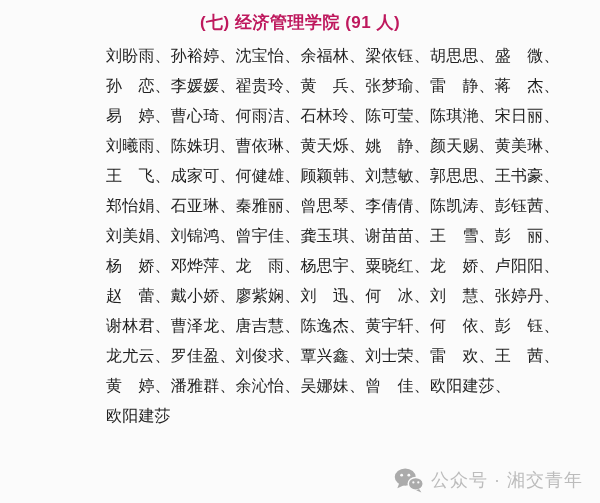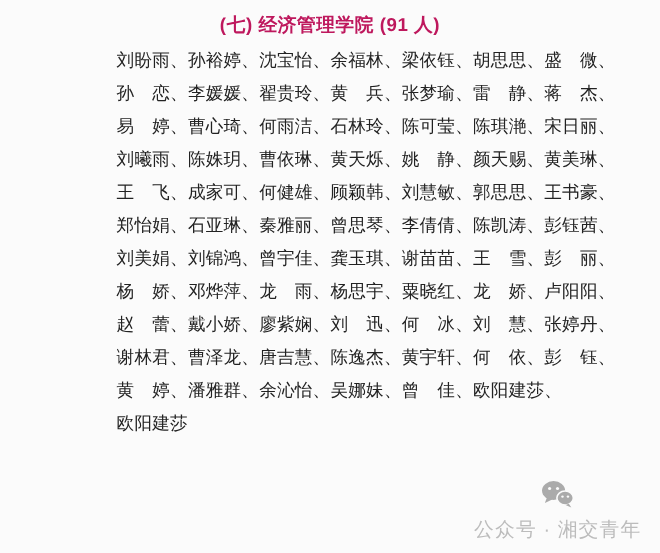--- a/index.html
+++ b/index.html
@@ -41,21 +41,20 @@
     position: absolute;
     right: 17px;
     bottom: 10px;
     display: flex;
     align-items: center;
     gap: 7px;
     color: #bcbcbc;
     font-size: 18px;
     letter-spacing: 1px;
     user-select: none;
-    flex-direction: column;
   }
   .wechat-icon-svg {
     display: block;
   }
 </style>
 </head>
 <body>
 
 <div class="page">
 
@@ -65,20 +64,21 @@
       <div class="roster-line">刘盼雨、孙裕婷、沈宝怡、余福林、梁依钰、胡思思、盛　微、</div>
       <div class="roster-line">孙　恋、李媛媛、翟贵玲、黄　兵、张梦瑜、雷　静、蒋　杰、</div>
       <div class="roster-line">易　婷、曹心琦、何雨洁、石林玲、陈可莹、陈琪滟、宋日丽、</div>
       <div class="roster-line">刘曦雨、陈姝玥、曹依琳、黄天烁、姚　静、颜天赐、黄美琳、</div>
       <div class="roster-line">王　飞、成家可、何健雄、顾颖韩、刘慧敏、郭思思、王书豪、</div>
       <div class="roster-line">郑怡娟、石亚琳、秦雅丽、曾思琴、李倩倩、陈凯涛、彭钰茜、</div>
       <div class="roster-line">刘美娟、刘锦鸿、曾宇佳、龚玉琪、谢苗苗、王　雪、彭　丽、</div>
       <div class="roster-line">杨　娇、邓烨萍、龙　雨、杨思宇、粟晓红、龙　娇、卢阳阳、</div>
       <div class="roster-line">赵　蕾、戴小娇、廖紫娴、刘　迅、何　冰、刘　慧、张婷丹、</div>
       <div class="roster-line">谢林君、曹泽龙、唐吉慧、陈逸杰、黄宇轩、何　依、彭　钰、</div>
+      <div class="roster-line">龙尤云、罗佳盈、刘俊求、覃兴鑫、刘士荣、雷　欢、王　茜、</div>
       <div class="roster-line">黄　婷、潘雅群、余沁怡、吴娜妹、曾　佳、欧阳建莎、</div>
       <div class="roster-line">欧阳建莎</div>
     </div>
 
   <div class="wechat-watermark">
     <span>
       <svg class="wechat-icon-svg" width="30" height="26" viewBox="0 0 40 34" xmlns="http://www.w3.org/2000/svg">
         <ellipse cx="15" cy="13" rx="14" ry="11.5" fill="#ababab"></ellipse>
         <polygon points="7,21 4.5,28 14,23.5" fill="#ababab"></polygon>
         <circle cx="10.2" cy="10.5" r="1.9" fill="#fbfbfb"></circle>

